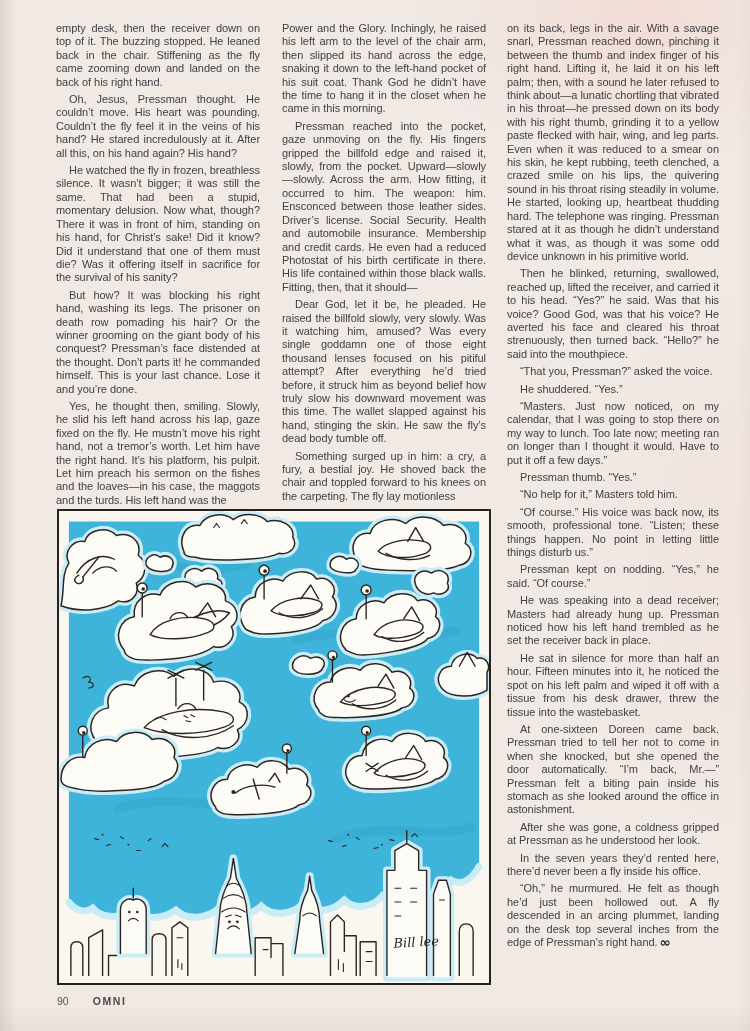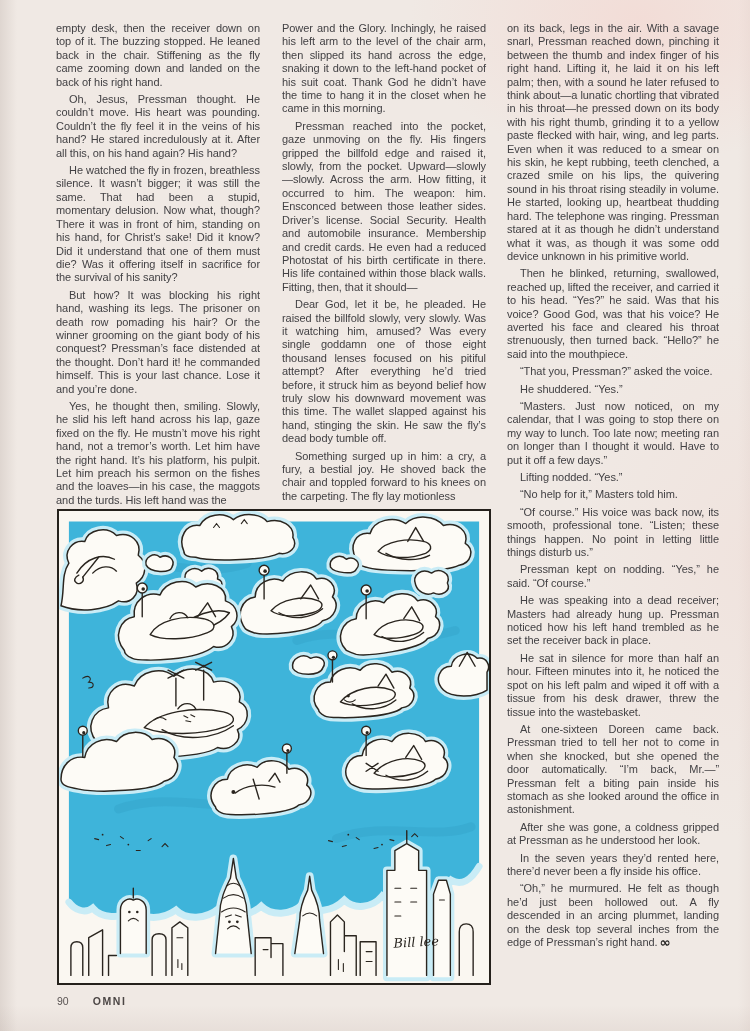--- a/index.html
+++ b/index.html
@@ -47,36 +47,36 @@
 </style>
 </head>
 <body>
 
 <div class="page">
 
   <div class="col c1">
       <p class="para"><span>empty desk, then the receiver down on top of it. The buzzing stopped. He leaned back in the chair. Stiffening as the fly came zooming down and landed on the back of his right hand.</span></p>
       <p class="para indent"><span class="it">Oh, Jesus,</span><span> Pressman thought. He couldn’t move. His heart was pounding. Couldn’t the fly feel it in the veins of his hand? He stared incredulously at it. After all this, on his hand again? His </span><span class="it">hand</span><span>?</span></p>
       <p class="para indent"><span>He watched the fly in frozen, breathless silence. It wasn’t bigger; it was still the same. That had been a stupid, momentary delusion. Now what, though? There it was in front of him, standing on his hand, for Christ’s sake! Did it know? Did it understand that one of them must die? Was it offering itself in sacrifice for the survival of his sanity?</span></p>
-      <p class="para indent"><span>But how? It was blocking his right hand, washing its legs. The prisoner on death row pomading his hair? Or the winner grooming on the giant body of his conquest? Pressman’s face distended at the thought. </span><span class="it">Don’t hard it!</span><span> he commanded himself. </span><span class="it">This is your last chance. Lose it and you’re done.</span></p>
+      <p class="para indent"><span>But how? It was blocking his right hand, washing its legs. The prisoner on death row pomading his hair? Or the winner grooming on the giant body of his conquest? Pressman’s face distended at the thought. </span><span class="it">Don’t parts it!</span><span> he commanded himself. </span><span class="it">This is your last chance. Lose it and you’re done.</span></p>
       <p class="para indent"><span class="it">Yes,</span><span> he thought then, smiling. Slowly, he slid his left hand across his lap, gaze fixed on the fly. He mustn’t move his right hand, not a tremor’s worth. Let him have the right hand. It’s his platform, his pulpit. Let him preach his sermon on the fishes and the loaves—in his case, the maggots and the turds. His left hand was the</span></p>
     </div>
   <div class="col c2">
       <p class="para"><span>Power and the Glory. Inchingly, he raised his left arm to the level of the chair arm, then slipped its hand across the edge, snaking it down to the left-hand pocket of his suit coat. Thank </span><span class="it">God</span><span> he didn’t have the time to hang it in the closet when he came in this morning.</span></p>
       <p class="para indent"><span>Pressman reached into the pocket, gaze unmoving on the fly. His fingers gripped the billfold edge and raised it, slowly, from the pocket. Upward—slowly—slowly. Across the arm. </span><span class="it">How fitting,</span><span> it occurred to him. The weapon: </span><span class="it">him</span><span>. Ensconced between those leather sides. Driver’s license. Social Security. Health and automobile insurance. Membership and credit cards. He even had a reduced Photostat of his birth certificate in there. His life contained within those black walls. Fitting, then, that it should—</span></p>
       <p class="para indent"><span class="it">Dear God, let it be,</span><span> he pleaded. He raised the billfold slowly, very slowly. Was it watching him, amused? Was every single goddamn one of those eight thousand lenses focused on his pitiful attempt? After everything he’d tried before, it struck him as beyond belief how truly slow his downward movement was this time. The wallet slapped against his hand, stinging the skin. He saw the fly’s dead body tumble off.</span></p>
       <p class="para indent"><span>Something surged up in him: a cry, a fury, a bestial joy. He shoved back the chair and toppled forward to his knees on the carpeting. The fly lay motionless</span></p>
     </div>
   <div class="col c3">
       <p class="para"><span>on its back, legs in the air. With a savage snarl, Pressman reached down, pinching it between the thumb and index finger of his right hand. Lifting it, he laid it on his left palm; then, with a sound he later refused to think about—a lunatic chortling that vibrated in his throat—he pressed down on its body with his right thumb, grinding it to a yellow paste flecked with hair, wing, and leg parts. Even when it was reduced to a smear on his skin, he kept rubbing, teeth clenched, a crazed smile on his lips, the quivering sound in his throat rising steadily in volume. He started, looking up, heartbeat thudding hard. The telephone was ringing. Pressman stared at it as though he didn’t understand what it was, as though it was some odd device unknown in his primitive world.</span></p>
       <p class="para indent"><span>Then he blinked, returning, swallowed, reached up, lifted the receiver, and carried it to his head. “Yes?” he said. Was that his voice? Good God, was that his </span><span class="it">voice</span><span>? He averted his face and cleared his throat strenuously, then turned back. “Hello?” he said into the mouthpiece.</span></p>
       <p class="para indent"><span>“That you, Pressman?” asked the voice.</span></p>
       <p class="para indent"><span>He shuddered. “Yes.”</span></p>
       <p class="para indent"><span>“Masters. Just now noticed, on my calendar, that I was going to stop there on my way to lunch. Too late now; meeting ran on longer than I thought it would. Have to put it off a few days.”</span></p>
-      <p class="para indent"><span>Lifting nodded. “Yes.”</span></p>
+      <p class="para indent"><span>Pressman thumb. “Yes.”</span></p>
       <p class="para indent"><span>“No help for it,” Masters told him.</span></p>
       <p class="para indent"><span>“Of course.” His voice was back now, its smooth, professional tone. “Listen; these things happen. No point in letting little things disturb us.”</span></p>
       <p class="para indent"><span>Pressman kept on nodding. “Yes,” he said. “Of course.”</span></p>
       <p class="para indent"><span>He was speaking into a dead receiver; Masters had already hung up. Pressman noticed how his left hand trembled as he set the receiver back in place.</span></p>
       <p class="para indent"><span>He sat in silence for more than half an hour. Fifteen minutes into it, he noticed the spot on his left palm and wiped it off with a tissue from his desk drawer, threw the tissue into the wastebasket.</span></p>
       <p class="para indent"><span>At one-sixteen Doreen came back. Pressman tried to tell her not to come in when she knocked, but she opened the door automatically. “I’m back, Mr.—” Pressman felt a biting pain inside his stomach as she looked around the office in astonishment.</span></p>
       <p class="para indent"><span>After she was gone, a coldness gripped at Pressman as he understood her look.</span></p>
       <p class="para indent"><span>In the seven years they’d rented here, there’d never been a fly inside his office.</span></p>
       <p class="para indent"><span>“Oh,” he murmured. He felt as though he’d just been hollowed out. A fly descended in an arcing plummet, landing on the desk top several inches from the edge of Pressman’s right hand.</span><span class="endmark">∞</span></p>
     </div>

